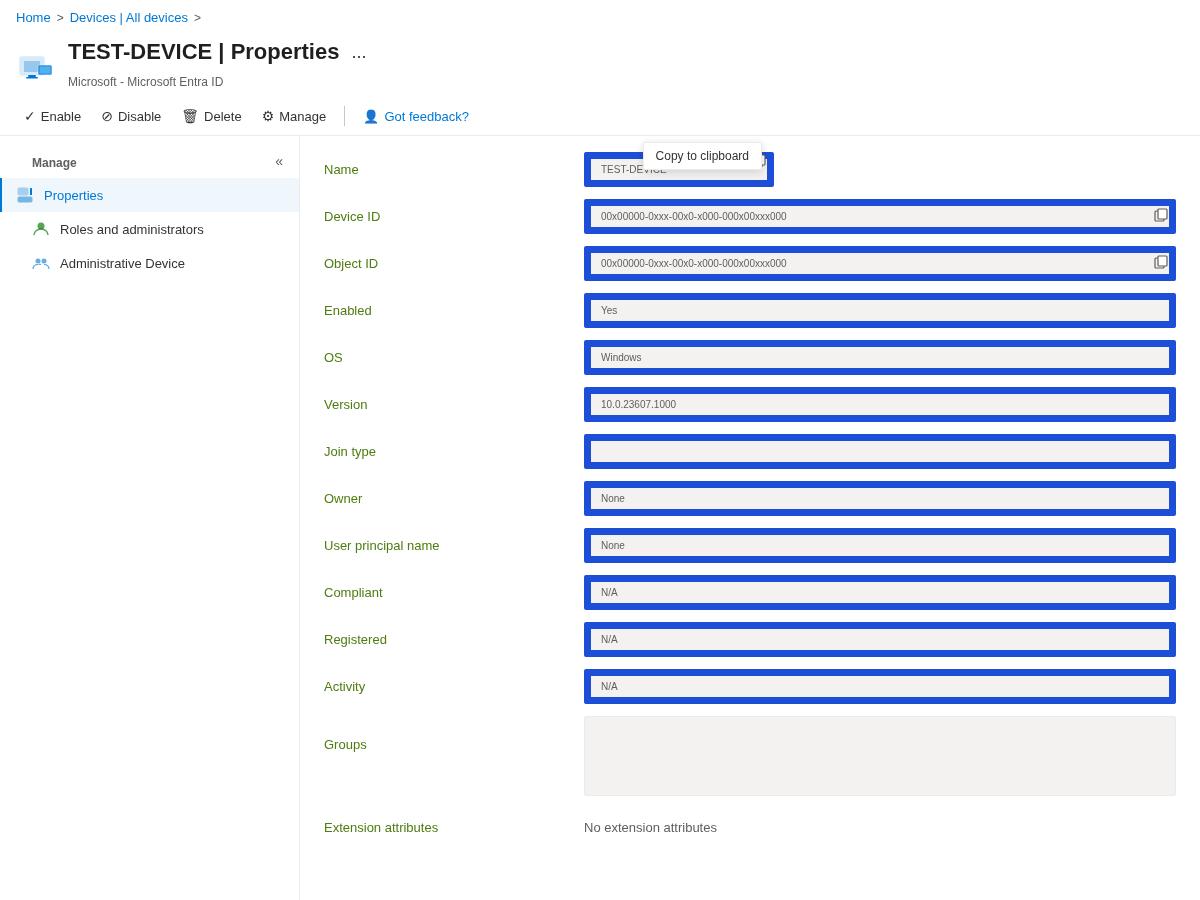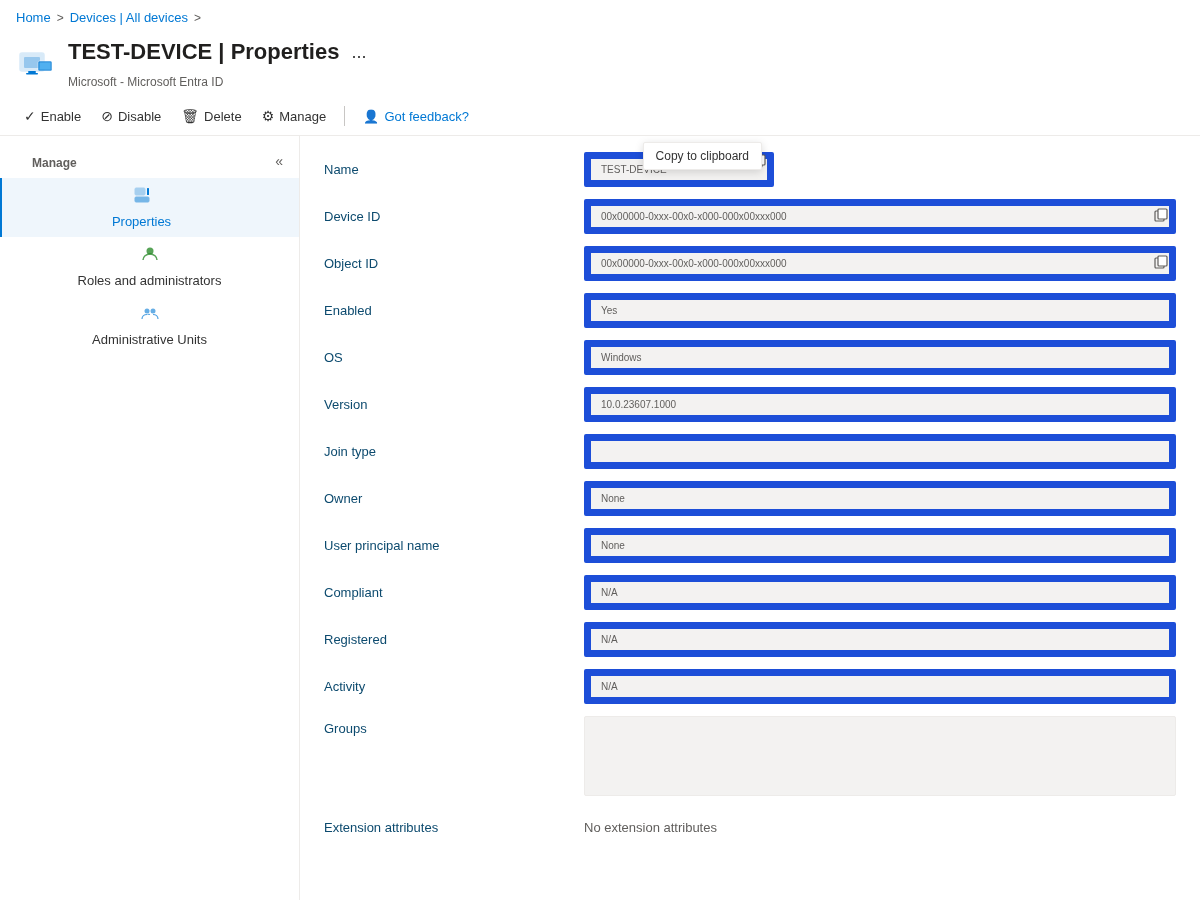--- a/index.html
+++ b/index.html
@@ -5,53 +5,53 @@
     * { box-sizing: border-box; margin: 0; padding: 0; }
     body { font-family: 'Segoe UI', Arial, sans-serif; font-size: 13px; color: #333; background: #fff; overflow-x: hidden; }
 
     
     .breadcrumb { display: flex; align-items: center; padding: 10px 16px; font-size: 13px; color: #0078d4; gap: 6px; }
     .breadcrumb span { color: #605e5c; }
     .breadcrumb a { color: #0078d4; text-decoration: none; }
     .breadcrumb-sep { color: #605e5c; font-size: 12px; }
 
     
-    .page-header { display: flex; align-items: center; padding: 4px 16px 8px 16px; gap: 12px; }
+    .page-header { display: flex; align-items: flex-end; padding: 4px 16px 8px 16px; gap: 12px; }
     .header-icon { width: 40px; height: 40px; display: flex; align-items: center; justify-content: center; flex-shrink: 0; margin-top: 2px; }
     .header-icon svg { width: 36px; height: 36px; }
     .header-text h1 { font-size: 22px; font-weight: 600; color: #201f1e; display: flex; align-items: center; gap: 8px; }
     .header-text .subtitle { font-size: 12px; color: #605e5c; margin-top: 10px; }
     .more-btn { background: none; border: none; font-size: 18px; cursor: pointer; color: #333; padding: 0 4px; line-height: 1; }
 
     
     .toolbar { display: flex; align-items: center; padding: 6px 16px; border-bottom: 1px solid #edebe9; gap: 4px; }
     .toolbar-btn { display: flex; align-items: center; gap: 5px; background: none; border: none; font-size: 13px; color: #333; cursor: pointer; padding: 5px 8px; border-radius: 2px; }
     .toolbar-btn .icon { font-size: 14px; }
     .toolbar-sep { width: 1px; height: 20px; background: #c8c6c4; margin: 0 6px; }
     .feedback-btn { display: flex; align-items: center; gap: 5px; background: none; border: none; font-size: 13px; color: #0078d4; cursor: pointer; padding: 5px 8px; }
 
     
     .main-layout { display: flex; height: calc(900px - 130px); }
 
     
     .sidebar { width: 300px; flex-shrink: 0; border-right: 1px solid #edebe9; padding: 8px 0; }
     .sidebar-section-label { font-size: 12px; font-weight: 600; color: #605e5c; padding: 8px 16px 4px 16px; text-transform: none; }
-    .sidebar-item { display: flex; align-items: center; gap: 10px; padding: 8px 32px; cursor: pointer; font-size: 13px; color: #333; flex-direction: column; }
+    .sidebar-item { display: flex; align-items: center; gap: 10px; padding: 8px 32px; cursor: pointer; font-size: 13px; color: #333; }
     .sidebar-item.active { background: #eff6fc; color: #0078d4; font-weight: 500; border-left: 2px solid #0078d4; padding-left: 14px; }
     .sidebar-item .si-icon { width: 18px; height: 18px; flex-shrink: 0; }
 
     
     .collapse-btn { float: right; background: none; border: none; cursor: pointer; color: #605e5c; font-size: 14px; padding: 4px 8px; }
 
     
     .content { flex: 1; overflow-y: auto; padding: 16px 24px; position: relative; }
 
     
     .form-row { display: flex; align-items: center; margin-bottom: 12px; min-height: 32px; }
-    .form-label { width: 260px; flex-shrink: 0; font-size: 13px; color: #0c4a6e; font-weight: 400; }
+    .form-label { width: 260px; flex-shrink: 0; font-size: 13px; color: #4d7c0f; font-weight: 400; }
     .form-value { flex: 1; }
     .form-input { width: 100%; background: #f3f2f1; border: 7px solid #1d4ed8; border-radius: 2px; padding: 5px 10px; font-size: 10px; color: #605e5c; outline: none; }
     .form-input-with-copy { position: relative; display: flex; align-items: center; }
     .form-input-with-copy .form-input { padding-right: 34px; }
     .copy-btn { position: absolute; right: 4px; background: none; border: none; cursor: pointer; color: #605e5c; font-size: 14px; padding: 2px 4px; }
 
     
     .tooltip-container { position: relative; display: inline-block; }
     .tooltip-box { position: absolute; top: -10px; right: 12px; background: #fff; border: 1px solid #edebe9; box-shadow: 0 2px 8px rgba(0,0,0,0.15); padding: 6px 12px; font-size: 12px; color: #333; white-space: nowrap; z-index: 100; border-radius: 2px; }
 
@@ -142,21 +142,21 @@
     </div>
 
     <div class="sidebar-item">
       <svg class="si-icon" viewBox="0 0 18 18" fill="none">
         <circle cx="6" cy="7" r="2.5" fill="#0078d4" opacity="0.6"></circle>
         <circle cx="12" cy="7" r="2.5" fill="#0078d4" opacity="0.6"></circle>
         <path d="M1 15c0-2.5 2.2-4.5 5-4.5" stroke="#0078d4" stroke-width="1.2" fill="none" opacity="0.7"></path>
         <path d="M17 15c0-2.5-2.2-4.5-5-4.5" stroke="#0078d4" stroke-width="1.2" fill="none" opacity="0.7"></path>
         <path d="M6.5 10.5c.8-.3 1.7-.3 2.5 0" stroke="#0078d4" stroke-width="1.2" fill="none" opacity="0.7"></path>
       </svg>
-      <span>Administrative Units</span>
+      <span>Administrative Device</span>
     </div>
   </div>
 
   <div class="content">
 
     <div class="form-row">
       <div class="form-label">Name</div>
       <div class="form-value">
         <div class="form-input-with-copy tooltip-container" style="position:relative;">
           <input class="form-input" type="text" value="TEST-DEVICE" readonly="" style="">
@@ -259,21 +259,21 @@
     </div>
 
     <div class="form-row">
       <div class="form-label">Activity</div>
       <div class="form-value">
         <input class="form-input" type="text" value="N/A" readonly="" style="">
       </div>
     </div>
 
     <div class="form-row" style="align-items:flex-start;">
-      <div class="form-label" style="margin-top:5px;">Groups</div>
+      <div class="form-label" style="margin-top:21px;">Groups</div>
       <div class="form-value">
         <textarea class="form-textarea" readonly="" style=""></textarea>
       </div>
     </div>
 
     <div class="form-row">
       <div class="form-label">Extension attributes</div>
       <div class="form-value">
         <span class="ext-attr-value">No extension attributes</span>
       </div>

